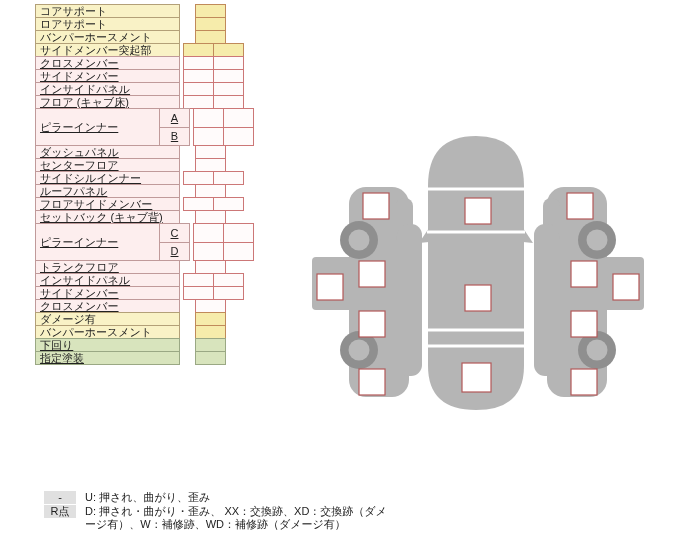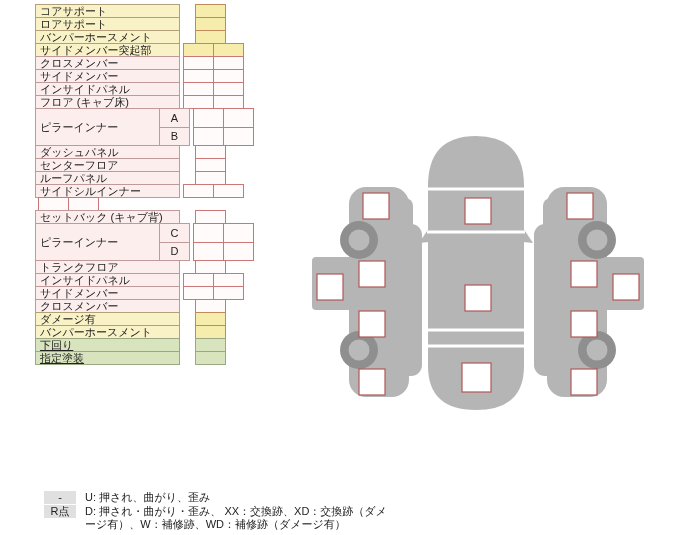--- a/index.html
+++ b/index.html
@@ -19,21 +19,21 @@
   .subcell + .subcell { margin-top:-1px; }
   .cellcol { margin-left:3px; display:flex; flex-direction:column; width:64px; }
   .cellrow { flex:1; display:flex; }
   .cellrow + .cellrow { margin-top:-1px; }
   .cellrow.single { padding-left:12px; }
   .cell { width:31px; height:100%; border:1px solid #c06a6a; background:#fff; }
   .cell + .cell { margin-left:-1px; }
 
   .yellow .plabel, .yellow .subcell { background:#f9f2c6; border-color:#b3a078; }
   .yellow .cell { background:#f6ecab; border-color:#c08a5a; }
-  .pink .plabel, .pink .subcell { background:#fdeeee; border-color:#c09a9a; }
+  .pink .plabel, .pink .subcell { background:#fdeeee; border-color:#c09a9a;text-decoration:underline; }
   .pink .cell { background:#fffbfb; border-color:#cc7777; }
   .green .plabel { background:#d8e4bd; border-color:#9aa884;text-decoration:underline; }
   .green .cell { background:#d8e4bd; border-color:#9aa884; }
 
   
   .diagram-svg { position:absolute; left:300px; top:128px; }
   .marker { fill:#ffffff; stroke:#b25858; stroke-width:1.2; cursor:pointer; }
 
   
   .legend { position:absolute; left:44px; top:491px; font-size:11px; color:#222; }
@@ -143,37 +143,38 @@
       </div>
       <div class="prow pink">
         <div class="plabel">センターフロア</div>
         <div class="cellcol">
           <div class="cellrow single">
             <div class="cell"></div>
           </div>
         </div>
       </div>
       <div class="prow pink">
+        <div class="plabel">サイドシルインナー</div>
+        <div class="cellcol">
+          <div class="cellrow">
+            <div class="cell"></div>
+            <div class="cell"></div>
+          </div>
+        </div>
+      </div>
+      <div class="prow pink">
         <div class="plabel">ルーフパネル</div>
         <div class="cellcol">
           <div class="cellrow single">
             <div class="cell"></div>
           </div>
         </div>
       </div>
       <div class="prow pink">
-        <div class="plabel">サイドシルインナー</div>
-        <div class="cellcol">
-          <div class="cellrow">
-            <div class="cell"></div>
-            <div class="cell"></div>
-          </div>
-        </div>
-      </div>
-      <div class="prow pink">
+        <div class="plabel">フロアサイドメンバー</div>
         <div class="cellcol">
           <div class="cellrow">
             <div class="cell"></div>
             <div class="cell"></div>
           </div>
         </div>
       </div>
       <div class="prow pink">
         <div class="plabel">セットバック (キャブ背)</div>
         <div class="cellcol">

